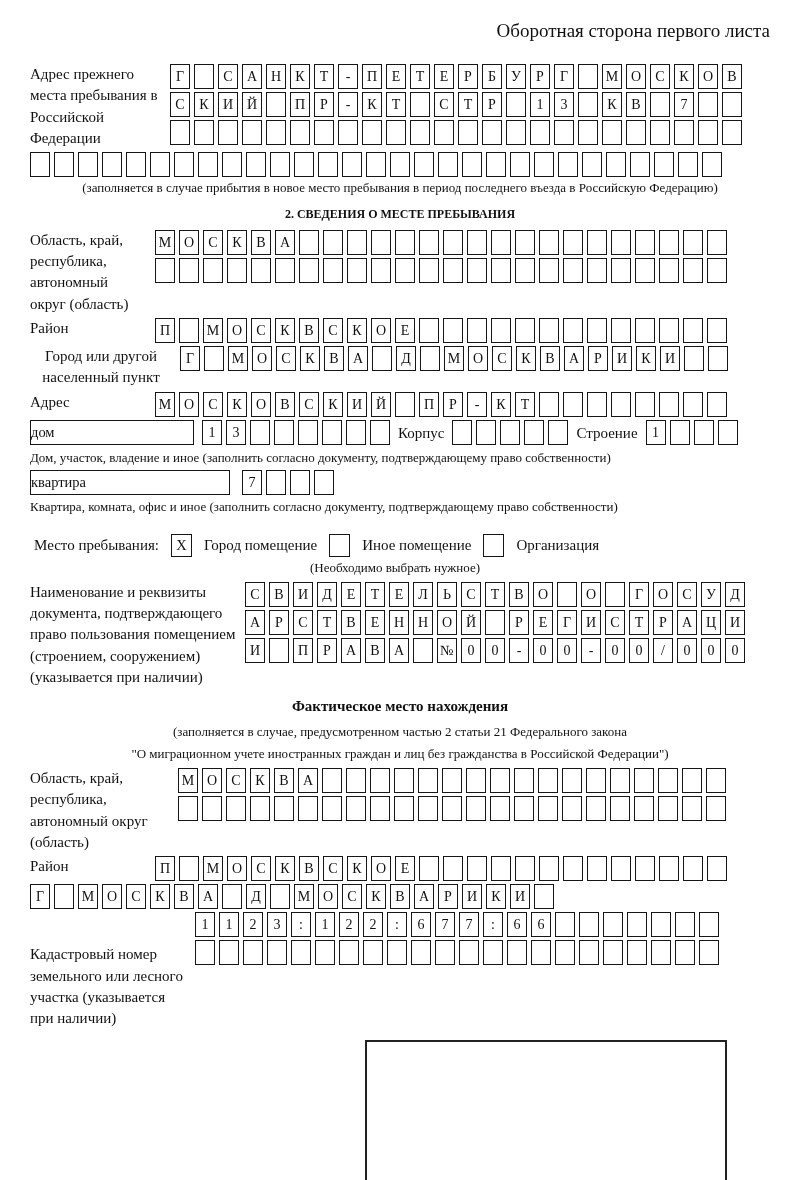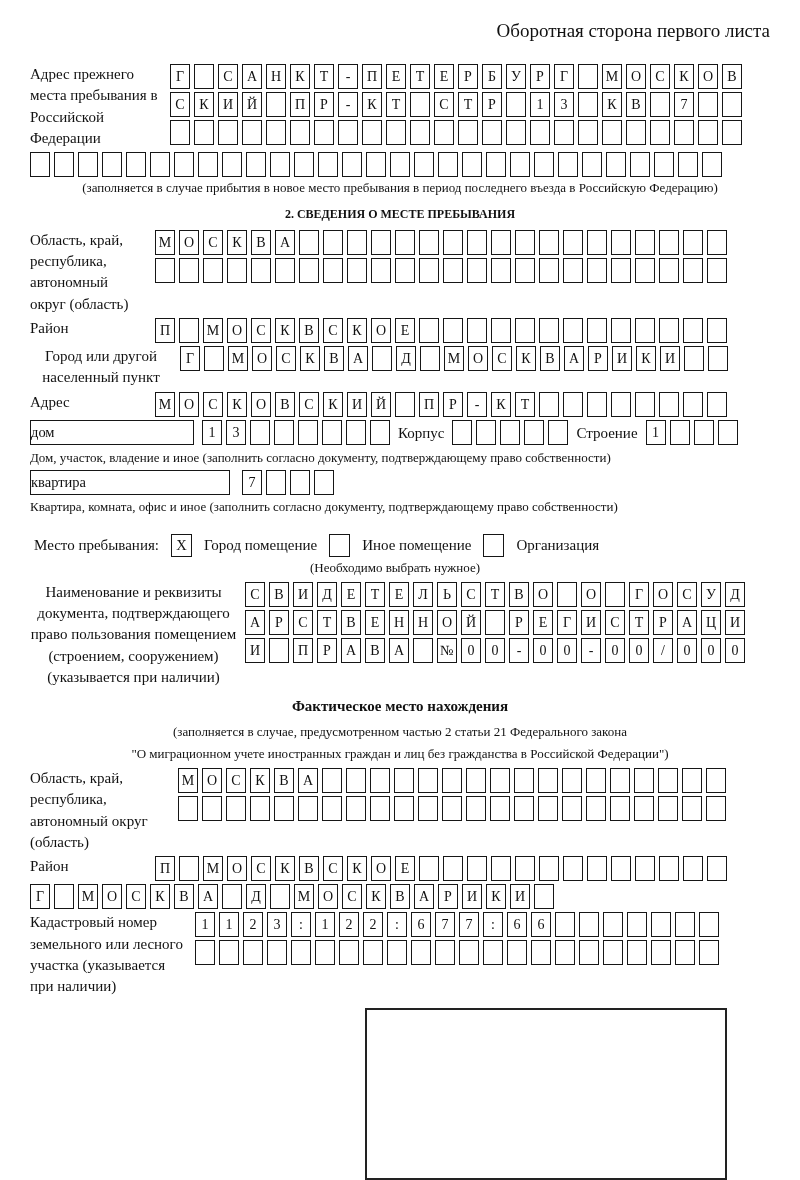--- a/index.html
+++ b/index.html
@@ -1,22 +1,22 @@
 <!DOCTYPE html>
 <html><head>
 <meta charset="utf-8">
 <style>
   html,body { margin:0; padding:0; background:#ffffff; }
   body { width:800px; font-family:"Liberation Serif", serif; color:#111; }
   .page { padding:6px 30px 18px 30px; box-sizing:border-box; width:800px; }
   .corner { text-align:right; font-size:19px; margin:14px 0 22px 0; }
   .row { display:flex; align-items:flex-start; margin-bottom:3px; }
   .label { font-size:15px; line-height:1.42; padding-right:8px; box-sizing:border-box; flex:none; }
-  .w140{width:140px;} .w125{width:125px;} .w150{width:150px;text-align:center;} .w215{width:215px;text-align:center;}
-  .w148{width:148px;} .w185{width:185px;} .w165{width:165px;}
+  .w140{width:140px;} .w125{width:125px;} .w150{width:150px;text-align:center;} .w215{width:215px;}
+  .w148{width:148px;} .w185{width:185px;} .w165{width:165px;margin-top:32px;}
   .cellcol { display:flex; flex-direction:column; gap:3px; }
   .cellrow { display:flex; gap:4px; flex:none; }
   .cell { width:18px; height:23px; border:1.5px solid #161616; font-size:14px;
           line-height:23px; text-align:center; flex:none; overflow:hidden; }
   .fullrow { margin:3px 0 2px 0; }
   .note { font-size:13px; line-height:1.35; margin:2px 0 4px 0; }
   .center { text-align:center; }
   .sectitle { text-align:center; font-size:12px; font-weight:bold; margin:10px 0 8px 0; }
   .widebox { border:1.5px solid #161616; height:23px; line-height:23px; text-align:left;
              font-size:14.5px; flex:none; }

